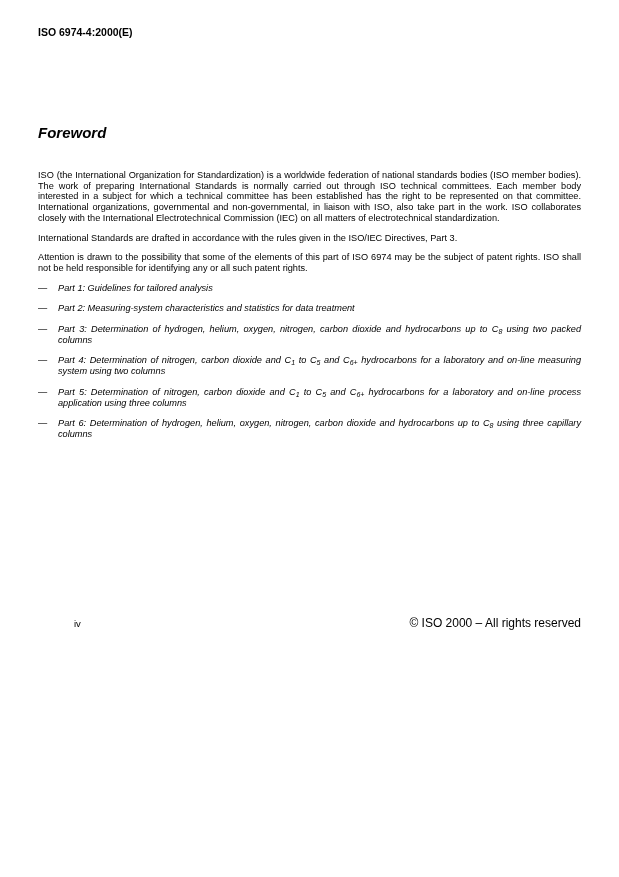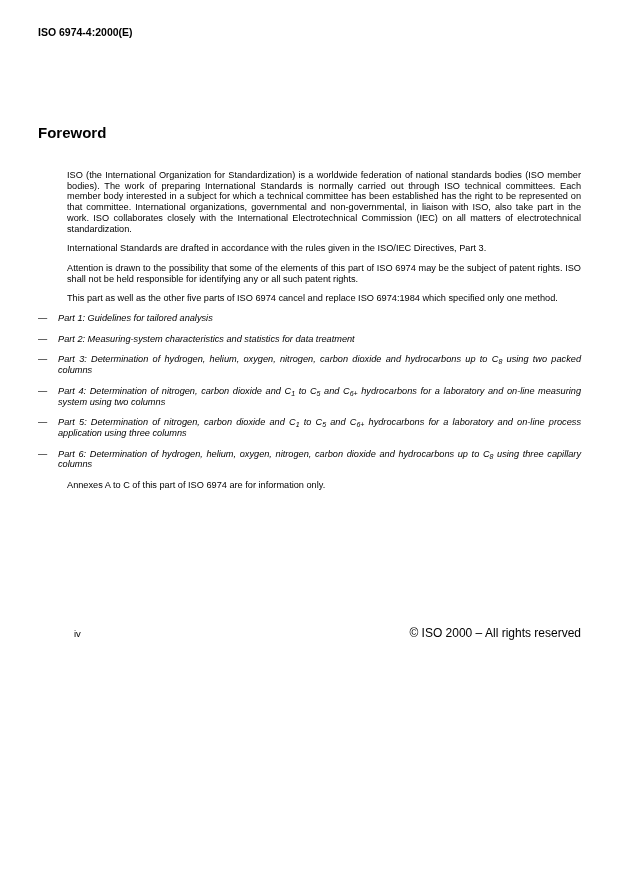--- a/index.html
+++ b/index.html
@@ -16,28 +16,28 @@
   }
   .doc-header {
     font-size: 10.5px;
     font-weight: bold;
   }
   .title {
     font-size: 15px;
     font-weight: bold;
     margin-top: 86px;
     margin-bottom: 29px;
+    font-style: italic;
   }
   .body-text { }
   .para {
     font-size: 9.2px;
     line-height: 10.7px;
     text-align: justify;
     margin-bottom: 9px;
-    margin-left: 29px;
   }
   .list-item {
     display: flex;
     font-size: 9.2px;
     line-height: 10.7px;
     margin-bottom: 10px;
   }
   .dash {
     flex: 0 0 20px;
     width: 20px;
@@ -51,21 +51,21 @@
   .it { font-style: italic; }
   sub {
     font-size: 7px;
     line-height: 0;
     vertical-align: -1.5px;
   }
   .doc-footer {
     position: absolute;
     left: 38px;
     right: 38px;
-    bottom: 21px;
+    bottom: 31px;
     display: flex;
     justify-content: space-between;
     align-items: baseline;
     margin-left: 36px;
   }
   .footer-left { font-size: 9.5px; }
   .footer-right { font-size: 12px; }
 </style>
 </head>
 <body>
@@ -75,21 +75,20 @@
   <header class="doc-header">
     <span>ISO 6974-4:2000(E)</span>
   </header>
 
   <h1 class="title">Foreword</h1>
 
   <main class="body-text" id="doc-body">
       <p class="para"><span>ISO (the International Organization for Standardization) is a worldwide federation of national standards bodies (ISO member bodies). The work of preparing International Standards is normally carried out through ISO technical committees. Each member body interested in a subject for which a technical committee has been established has the right to be represented on that committee. International organizations, governmental and non-governmental, in liaison with ISO, also take part in the work. ISO collaborates closely with the International Electrotechnical Commission (IEC) on all matters of electrotechnical standardization.</span></p>
       <p class="para"><span>International Standards are drafted in accordance with the rules given in the ISO/IEC Directives, Part 3.</span></p>
       <p class="para"><span>Attention is drawn to the possibility that some of the elements of this part of ISO 6974 may be the subject of patent rights. ISO shall not be held responsible for identifying any or all such patent rights.</span></p>
-      <p class="para"><span>This part as well as the other five parts of ISO 6974 cancel and replace ISO 6974:1984 which specified only one method.</span></p>
       <div class="list-item">
         <span class="dash">—</span>
         <span class="li-text"><span class="it">Part 1: Guidelines for tailored analysis</span></span>
       </div>
       <div class="list-item">
         <span class="dash">—</span>
         <span class="li-text"><span class="it">Part 2: Measuring-system characteristics and statistics for data treatment</span></span>
       </div>
       <div class="list-item">
         <span class="dash">—</span>
@@ -100,21 +99,20 @@
         <span class="li-text"><span class="it">Part 4: Determination of nitrogen, carbon dioxide and C</span><sub class="it">1</sub><span class="it"> to C</span><sub class="it">5</sub><span class="it"> and C</span><sub class="it">6+</sub><span class="it"> hydrocarbons for a laboratory and on-line measuring system using two columns</span></span>
       </div>
       <div class="list-item">
         <span class="dash">—</span>
         <span class="li-text"><span class="it">Part 5: Determination of nitrogen, carbon dioxide and C</span><sub class="it">1</sub><span class="it"> to C</span><sub class="it">5</sub><span class="it"> and C</span><sub class="it">6+</sub><span class="it"> hydrocarbons for a laboratory and on-line process application using three columns</span></span>
       </div>
       <div class="list-item">
         <span class="dash">—</span>
         <span class="li-text"><span class="it">Part 6: Determination of hydrogen, helium, oxygen, nitrogen, carbon dioxide and hydrocarbons up to C</span><sub class="it">8</sub><span class="it"> using three capillary columns</span></span>
       </div>
-      <p class="para"><span>Annexes A to C of this part of ISO 6974 are for information only.</span></p>
     </main>
 
   <footer class="doc-footer">
     <span class="footer-left">iv</span>
     <span class="footer-right">© ISO 2000 – All rights reserved</span>
   </footer>
 
 </div>
 
 </body></html>

